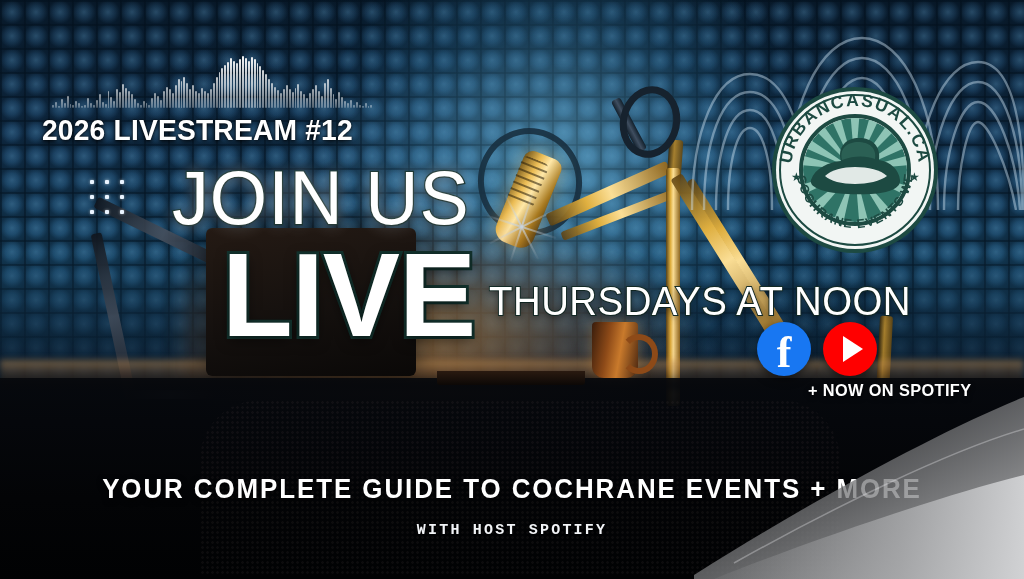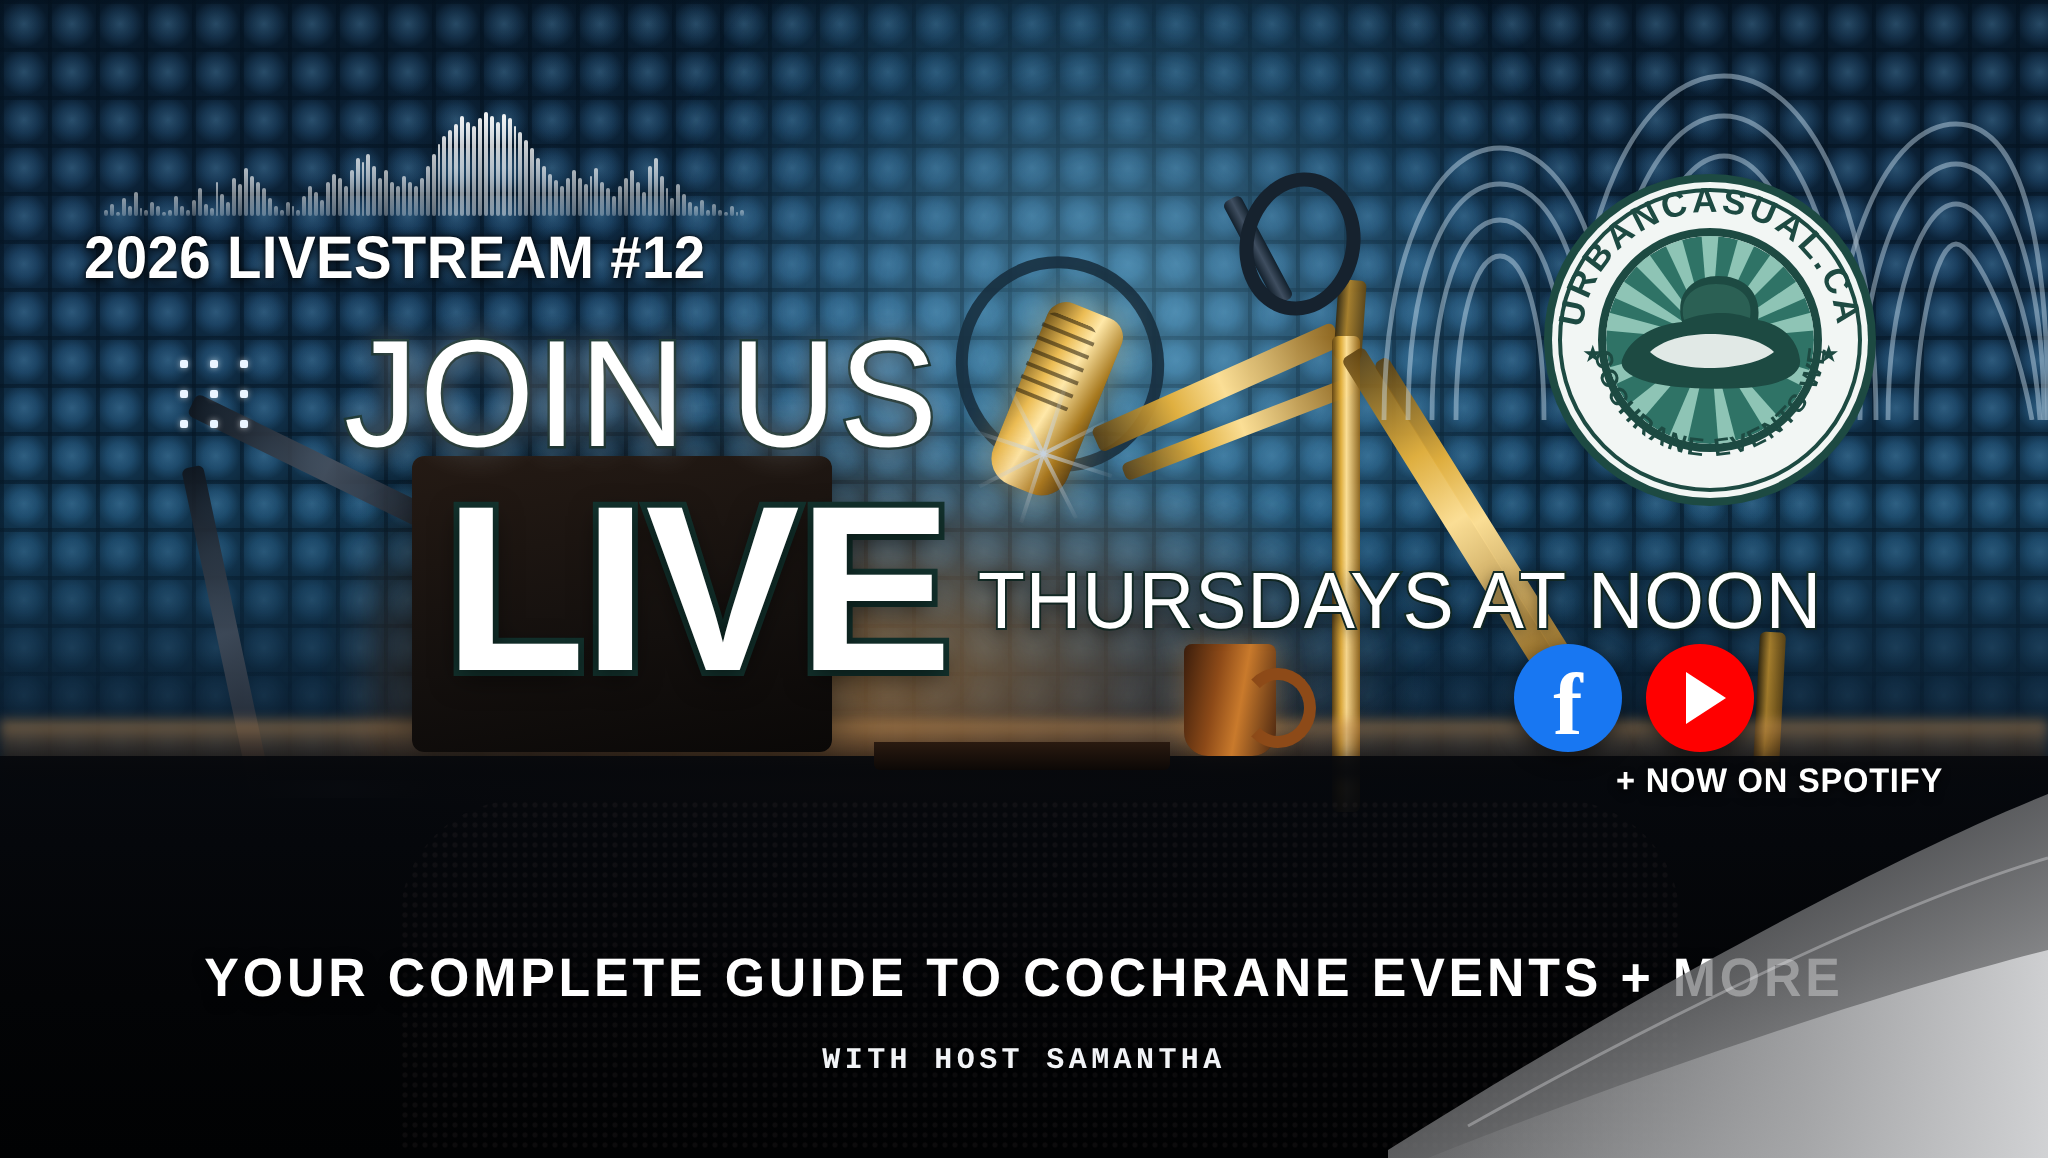--- a/index.html
+++ b/index.html
@@ -606,21 +606,21 @@
     <div class="soc fb">
         <div class="fb-f">f</div>
       </div>
     <div class="soc yt">
         <div class="yt-tri"></div>
       </div>
   </div>
   <div class="spotify-note">+ NOW ON SPOTIFY</div>
 
   <div class="tagline">YOUR COMPLETE GUIDE TO COCHRANE EVENTS + MORE</div>
-  <div class="host">WITH HOST SAMANTHA</div>
+  <div class="host">WITH HOST SPOTIFY</div>
 
   <svg class="swoosh" viewBox="0 0 330 190" preserveAspectRatio="none">
     <defs>
       <linearGradient id="sw1" x1="0" y1="0" x2="1" y2="1">
         <stop offset="0%" stop-color="#3b3b3d" stop-opacity="0.0"></stop>
         <stop offset="45%" stop-color="#6f7072" stop-opacity="0.75"></stop>
         <stop offset="100%" stop-color="#c9cacc" stop-opacity="0.95"></stop>
       </linearGradient>
       <linearGradient id="sw2" x1="0" y1="0" x2="1" y2="0">
         <stop offset="0%" stop-color="#8e8f91" stop-opacity="0.15"></stop>

